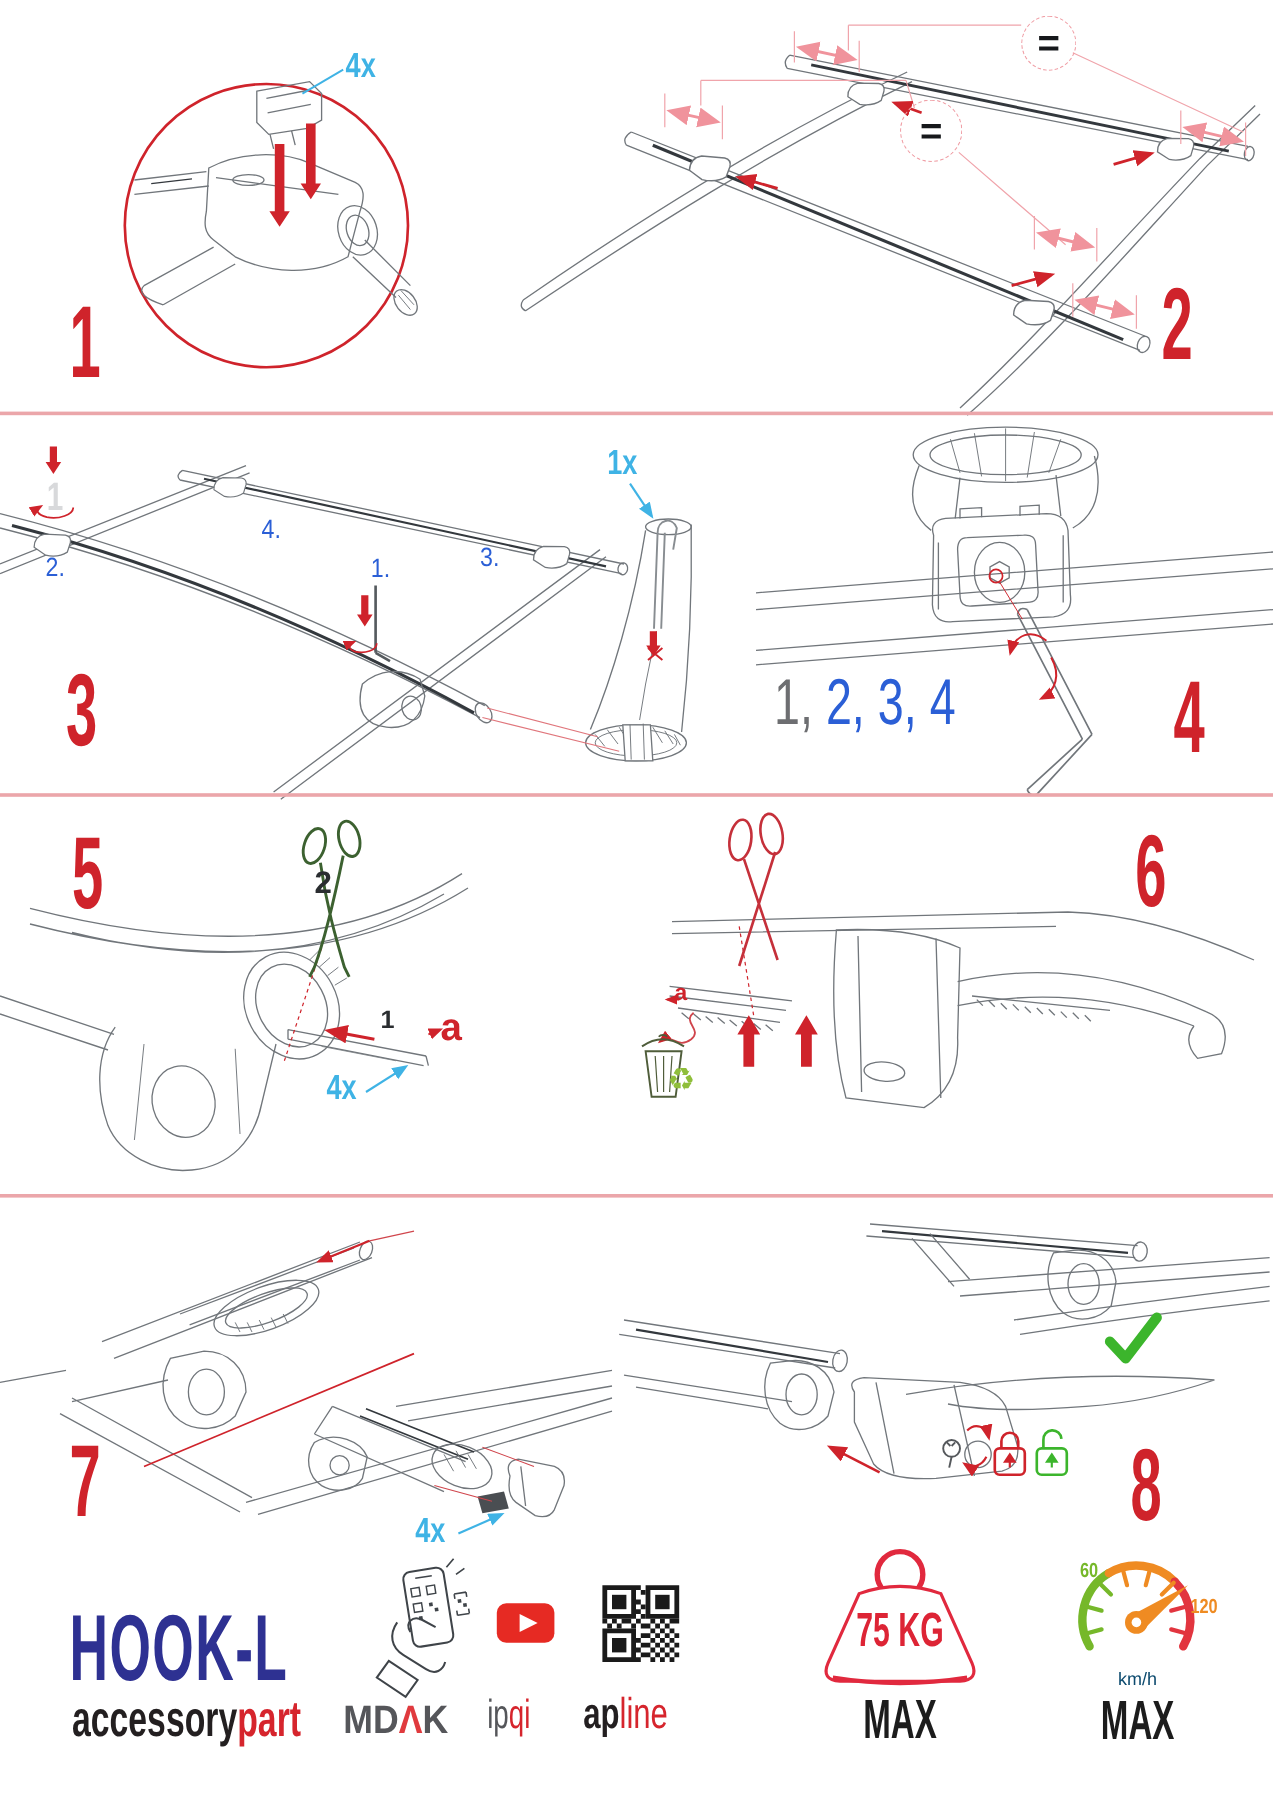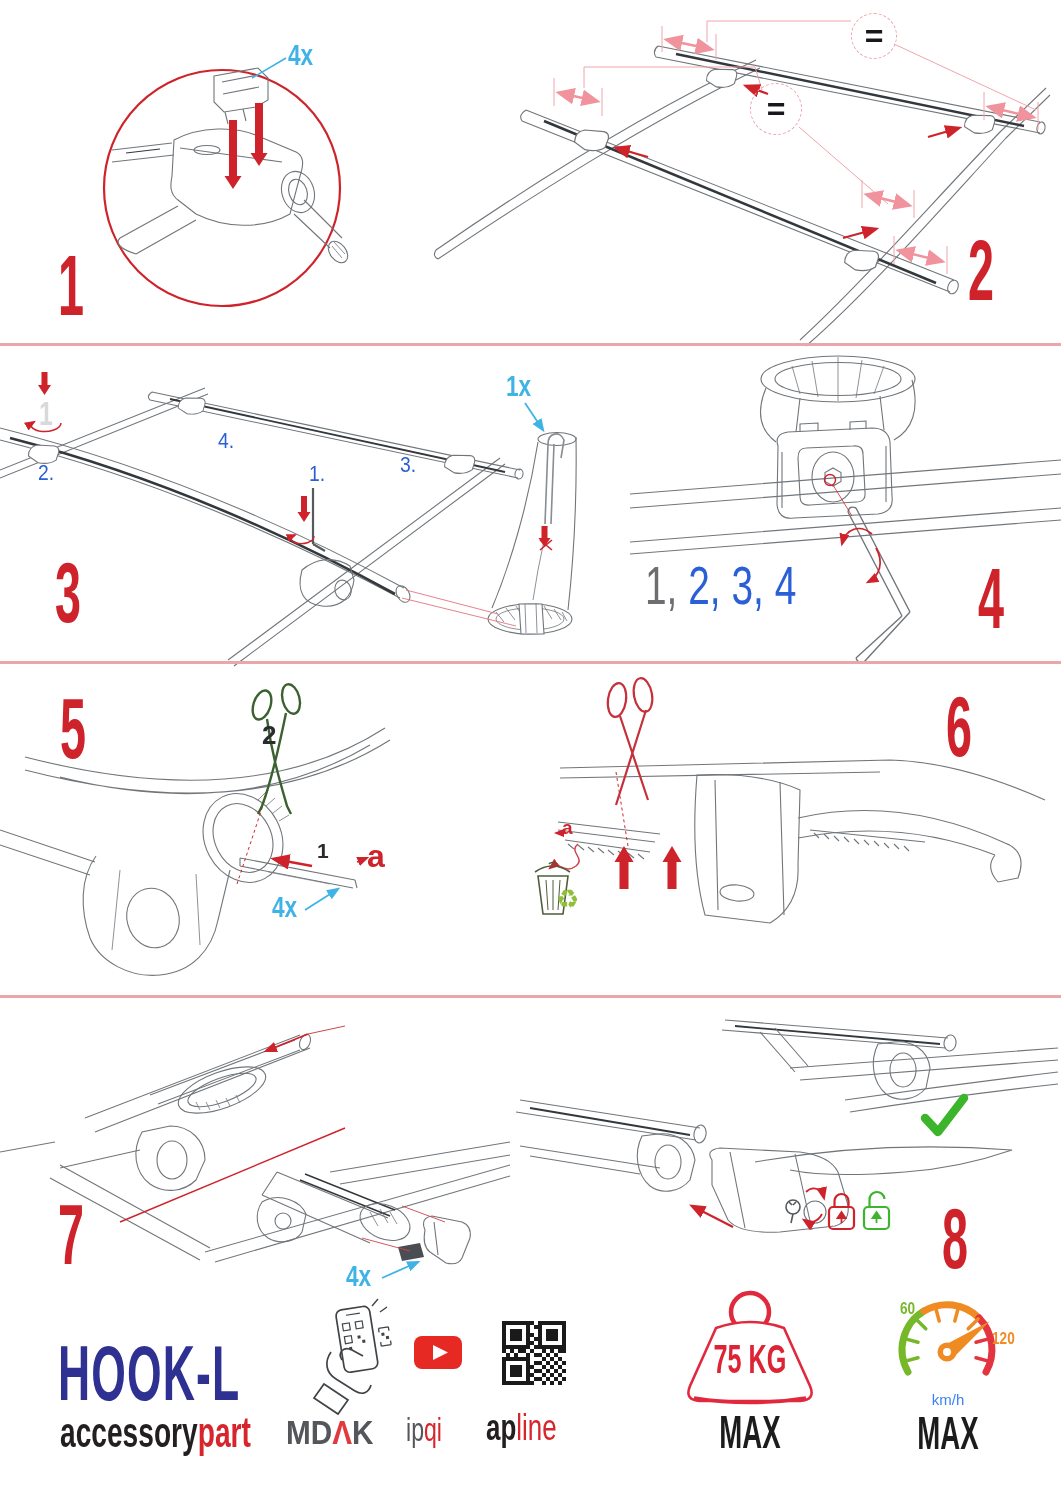--- a/index.html
+++ b/index.html
@@ -358,16 +358,16 @@
 
 <div class="lbl" style="left:286px;top:1416px;font-size:33px;font-weight:bold;color:#55565a;transform:scaleX(0.9)"><span>MD</span><span style="color:#e03a3e">Λ</span><span>K</span></div>
 <div class="lbl" style="left:406px;top:1412px;font-size:34px;color:#55565a;transform:scaleX(0.68)"><span>ip</span><span style="color:#d6252d">qi</span></div>
 <div class="lbl" style="left:486px;top:1410px;font-size:36px;transform:scaleX(0.72)"><span style="color:#231f20;font-weight:bold">ap</span><span style="color:#d6252d">line</span></div>
 
 <div class="lbl center" style="left:690px;top:1339px;width:120px;font-size:40px;font-weight:bold;color:#dd2435;transform:scaleX(0.63)">75 KG</div>
 <div class="lbl center maxtxt" style="left:690px;top:1409px;width:120px">MAX</div>
 
 <div class="lbl" style="left:900px;top:1300px;font-size:17px;font-weight:bold;color:#76b82a;transform:scaleX(0.8)">60</div>
 <div class="lbl" style="left:992px;top:1330px;font-size:17px;font-weight:bold;color:#ef8b22;transform:scaleX(0.8)">120</div>
-<div class="lbl center" style="left:920px;top:1392px;width:56px;font-size:15px;color:#3b82f6">km/h</div>
+<div class="lbl center" style="left:920px;top:1392px;width:56px;font-size:15px;color:#0c4a6e">km/h</div>
 <div class="lbl center maxtxt" style="left:892px;top:1410px;width:112px">MAX</div>
 
 </div>
 
 </body></html>

